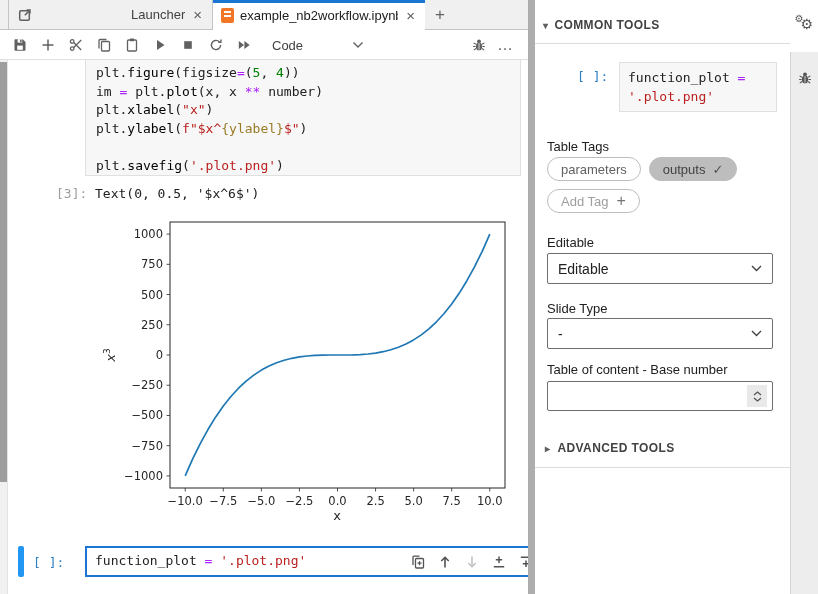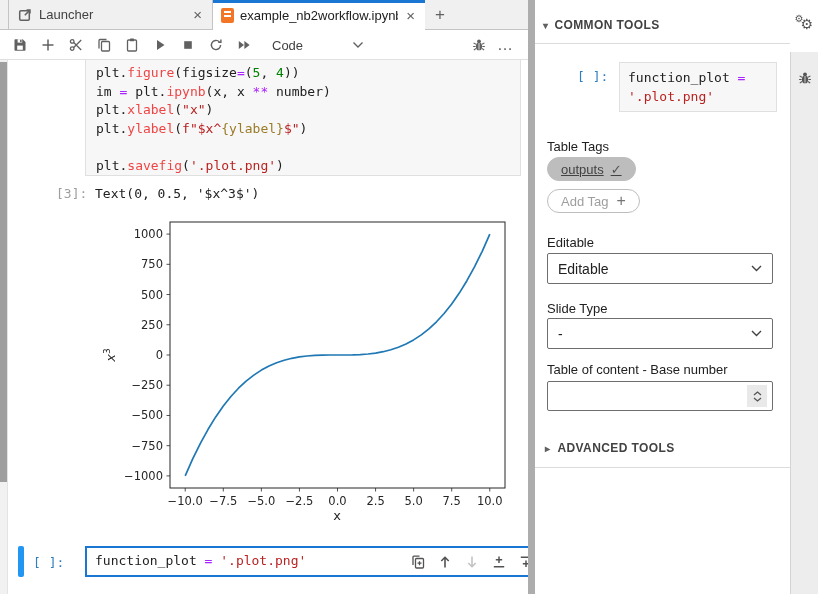--- a/index.html
+++ b/index.html
@@ -1,21 +1,21 @@
 <!DOCTYPE html>
 <html><head>
 <meta charset="utf-8">
 <style>
   * { margin:0; padding:0; box-sizing:border-box; }
   html,body { width:818px; height:594px; background:#fff; font-family:"Liberation Sans",sans-serif; }
   .root { position:relative; width:818px; height:594px; overflow:hidden; background:#fff; }
 
   
   .nb-tabbar { position:absolute; left:0; top:0; width:528px; height:30px; background:#f0f0f0; border-bottom:1px solid #c4c4c4; display:flex; align-items:stretch; }
-  .tab { display:flex; align-items:center; padding:0 8px; font-size:13px; color:#424242; position:relative; }
+  .tab { display:flex; align-items:center; padding:0 8px; font-size:13px; color:#424242; position:relative;text-align:right; }
   .tab-launcher { margin-left:8px; width:205px; border-left:1px solid #c4c4c4; border-right:1px solid #c4c4c4; }
   .tab-notebook { width:212px; background:#fff; height:31px; color:#212121; z-index:2; }
   .active-bar { position:absolute; left:0; top:0; width:100%; height:3px; background:#1976d2; }
   .tab-label { flex:1; white-space:nowrap; overflow:hidden; margin:0 6px; }
   .tab-close { color:#616161; font-size:15px; line-height:1; padding:0 2px; }
   .tab-add { width:30px; display:flex; align-items:center; justify-content:center; color:#616161; font-size:17px; }
   .icon16 { width:16px; height:16px; display:block; }
   .nbfileicon { width:13px; height:15px; background:#f37626; border-radius:2px; position:relative; flex:none; }
   .nbfileicon::after { content:""; position:absolute; left:3px; top:3px; width:7px; height:2px; background:#fff; box-shadow:0 4px 0 #fff; }
 
@@ -27,21 +27,21 @@
   .ellipsis { font-size:16px; color:#616161; letter-spacing:1px; padding-right:4px; }
 
   
   .nb-content { position:absolute; left:0; top:60px; width:528px; height:534px; background:#fff; }
   .vscroll { position:absolute; left:0; top:0; width:8px; height:534px; background:#f1f1f1; border-right:1px solid #e3e3e3; }
   .vscroll-thumb { position:absolute; left:0; top:2px; width:7px; height:420px; background:#9e9e9e; }
 
   .mono { font-family:"DejaVu Sans Mono",monospace; font-size:13px; }
   .top-cell { position:absolute; left:85px; top:0; width:436px; height:116px; background:#f7f7f7; border:1px solid #e0e0e0; border-top:none; padding:4px 0 0 10px; }
   .code-line { white-space:pre; line-height:18.5px; min-height:18.5px; font-family:"DejaVu Sans Mono",monospace; font-size:13px; }
-  .tok-p{color:#212121} .tok-fn{color:#ef4444} .tok-op{color:#aa22ff} .tok-num{color:#008000} .tok-str{color:#ba2121} .tok-brc{color:#9a7b26}
+  .tok-p{color:#212121} .tok-fn{color:#000000} .tok-op{color:#aa22ff} .tok-num{color:#008000} .tok-str{color:#ba2121} .tok-brc{color:#9a7b26}
 
   .output-row { position:absolute; left:0; top:126px; width:520px; height:18px; }
   .out-prompt { position:absolute; left:56px; color:#9e9e9e; }
   .out-text { position:absolute; left:95px; color:#212121; }
 
   .plot-wrap { position:absolute; left:75px; top:155px; width:440px; height:315px; background:#fff; }
   .tick { font:11.5px "DejaVu Sans",sans-serif; fill:#262626; }
   .axlabel { font:13px "DejaVu Sans",sans-serif; fill:#262626; }
 
   .collapser { position:absolute; left:18px; top:486px; width:6px; height:31px; background:#2196f3; border-radius:2px; }
@@ -56,21 +56,21 @@
   
   .right-panel { position:absolute; left:535px; top:0; width:255px; height:594px; background:#fff; font-size:13px; color:#212121; }
   .rp-header { position:absolute; left:8px; top:18px; display:flex; align-items:center; gap:6px; font-size:12px; font-weight:bold; color:#424242; letter-spacing:.4px; }
   .tri { color:#616161; font-size:10px; }
   .rp-div1 { position:absolute; left:0; top:43px; width:255px; border-top:1px solid #dcdcdc; }
   .pv-prompt { position:absolute; left:42px; top:69px; color:#307fc1; }
   .pv-box { position:absolute; left:84px; top:62px; width:158px; min-height:50px; background:#f7f7f7; border:1px solid #e0e0e0; padding:5px 8px; }
   .pv-box .code-line { line-height:19px; min-height:19px; }
   .rp-label { position:absolute; left:12px; color:#212121; }
   .pill { height:24px; border-radius:12px; border:1px solid #bdbdbd; background:#fff; display:inline-flex; align-items:center; padding:0 13px; font-size:13px; color:#616161; }
-  .pill-selected { background:#bdbdbd; border-color:#bdbdbd; color:#424242; gap:7px;text-decoration:underline; }
+  .pill-selected { background:#bdbdbd; border-color:#bdbdbd; color:#424242; gap:7px; }
   .check { color:#525252; font-size:13px; }
   .tags-row { position:absolute; left:12px; top:157px; display:flex; gap:8px; }
   .addtag-row { position:absolute; left:12px; top:189px; }
   .addtag { color:#9e9e9e; gap:8px; }
   .addtag .plus { color:#757575; font-size:16px; }
   .rp-select { position:absolute; left:12px; width:226px; height:31px; border:1px solid #6e6e6e; border-radius:2px; background:#fff; display:flex; align-items:center; padding:0 10px; font-size:14px; color:#212121; justify-content:space-between; }
   .rp-input { position:absolute; left:12px; width:226px; height:30px; border:1px solid #6e6e6e; border-radius:2px; background:#fff; display:flex; align-items:center; padding:0 5px; justify-content:flex-end; }
   .rp-input input { border:none; outline:none; flex:1; height:100%; font-size:14px; }
   .spinner { width:20px; height:22px; background:#e9e9e9; display:flex; flex-direction:column; align-items:center; justify-content:center; gap:1px; color:#555; }
   .rp-div2 { position:absolute; left:0; top:467px; width:255px; border-top:1px solid #dcdcdc; }
@@ -181,30 +181,30 @@
     </span>
   </div>
 
   <div class="nb-content">
     <div class="vscroll">
       <div class="vscroll-thumb"></div>
     </div>
 
     <div class="top-cell">
       <div class="code-line"><span class="tok-p">plt.</span><span class="tok-fn">figure</span><span class="tok-p">(figsize</span><span class="tok-op">=</span><span class="tok-p">(</span><span class="tok-num">5</span><span class="tok-p">, </span><span class="tok-num">4</span><span class="tok-p">))</span></div>
-      <div class="code-line"><span class="tok-p">im </span><span class="tok-op">=</span><span class="tok-p"> plt.</span><span class="tok-fn">ipynb</span><span class="tok-p">(x, x </span><span class="tok-op">**</span><span class="tok-p"> number)</span></div>
+      <div class="code-line"><span class="tok-p">im </span><span class="tok-op">=</span><span class="tok-p"> plt.</span><span class="tok-fn">plot</span><span class="tok-p">(x, x </span><span class="tok-op">**</span><span class="tok-p"> number)</span></div>
       <div class="code-line"><span class="tok-p">plt.</span><span class="tok-fn">xlabel</span><span class="tok-p">(</span><span class="tok-str">"x"</span><span class="tok-p">)</span></div>
       <div class="code-line"><span class="tok-p">plt.</span><span class="tok-fn">ylabel</span><span class="tok-p">(</span><span class="tok-str">f"$x^</span><span class="tok-brc">{ylabel}</span><span class="tok-str">$"</span><span class="tok-p">)</span></div>
       <div class="code-line"></div>
       <div class="code-line"><span class="tok-p">plt.</span><span class="tok-fn">savefig</span><span class="tok-p">(</span><span class="tok-str">'.plot.png'</span><span class="tok-p">)</span></div>
     </div>
 
     <div class="output-row mono">
       <span class="out-prompt">[3]:</span>
-      <span class="out-text">Text(0, 0.5, '$x^3$')</span>
+      <span class="out-text">Text(0, 0.5, '$x^6$')</span>
     </div>
 
     <div class="plot-wrap">
       <svg id="plot-svg" width="440" height="315" viewBox="0 0 440 315">
         <g id="yticks">
             <line x1="91.5" y1="19.090909090909093" x2="95" y2="19.090909090909093" stroke="#262626" stroke-width="0.8"></line>
             <text x="88" y="23.090909090909093" text-anchor="end" class="tick">1000</text>
             <line x1="91.5" y1="49.31818181818182" x2="95" y2="49.31818181818182" stroke="#262626" stroke-width="0.8"></line>
             <text x="88" y="53.31818181818182" text-anchor="end" class="tick">750</text>
             <line x1="91.5" y1="79.54545454545455" x2="95" y2="79.54545454545455" stroke="#262626" stroke-width="0.8"></line>
@@ -302,20 +302,23 @@
     <div class="rp-div1"></div>
 
     <span class="pv-prompt mono">[ ]:</span>
     <div class="pv-box">
       <div class="code-line"><span class="tok-p">function_plot </span><span class="tok-op">=</span></div>
       <div class="code-line"><span class="tok-str">'.plot.png'</span></div>
     </div>
 
     <span class="rp-label" style="top:139px">Table Tags</span>
     <div class="tags-row">
+      <span class="pill">
+        <span>parameters</span>
+      </span>
       <span class="pill pill-selected">
         <span>outputs</span>
         <span class="check">✓</span>
       </span>
     </div>
     <div class="addtag-row">
       <span class="pill addtag">
         <span>Add Tag</span>
         <span class="plus">+</span>
       </span>

